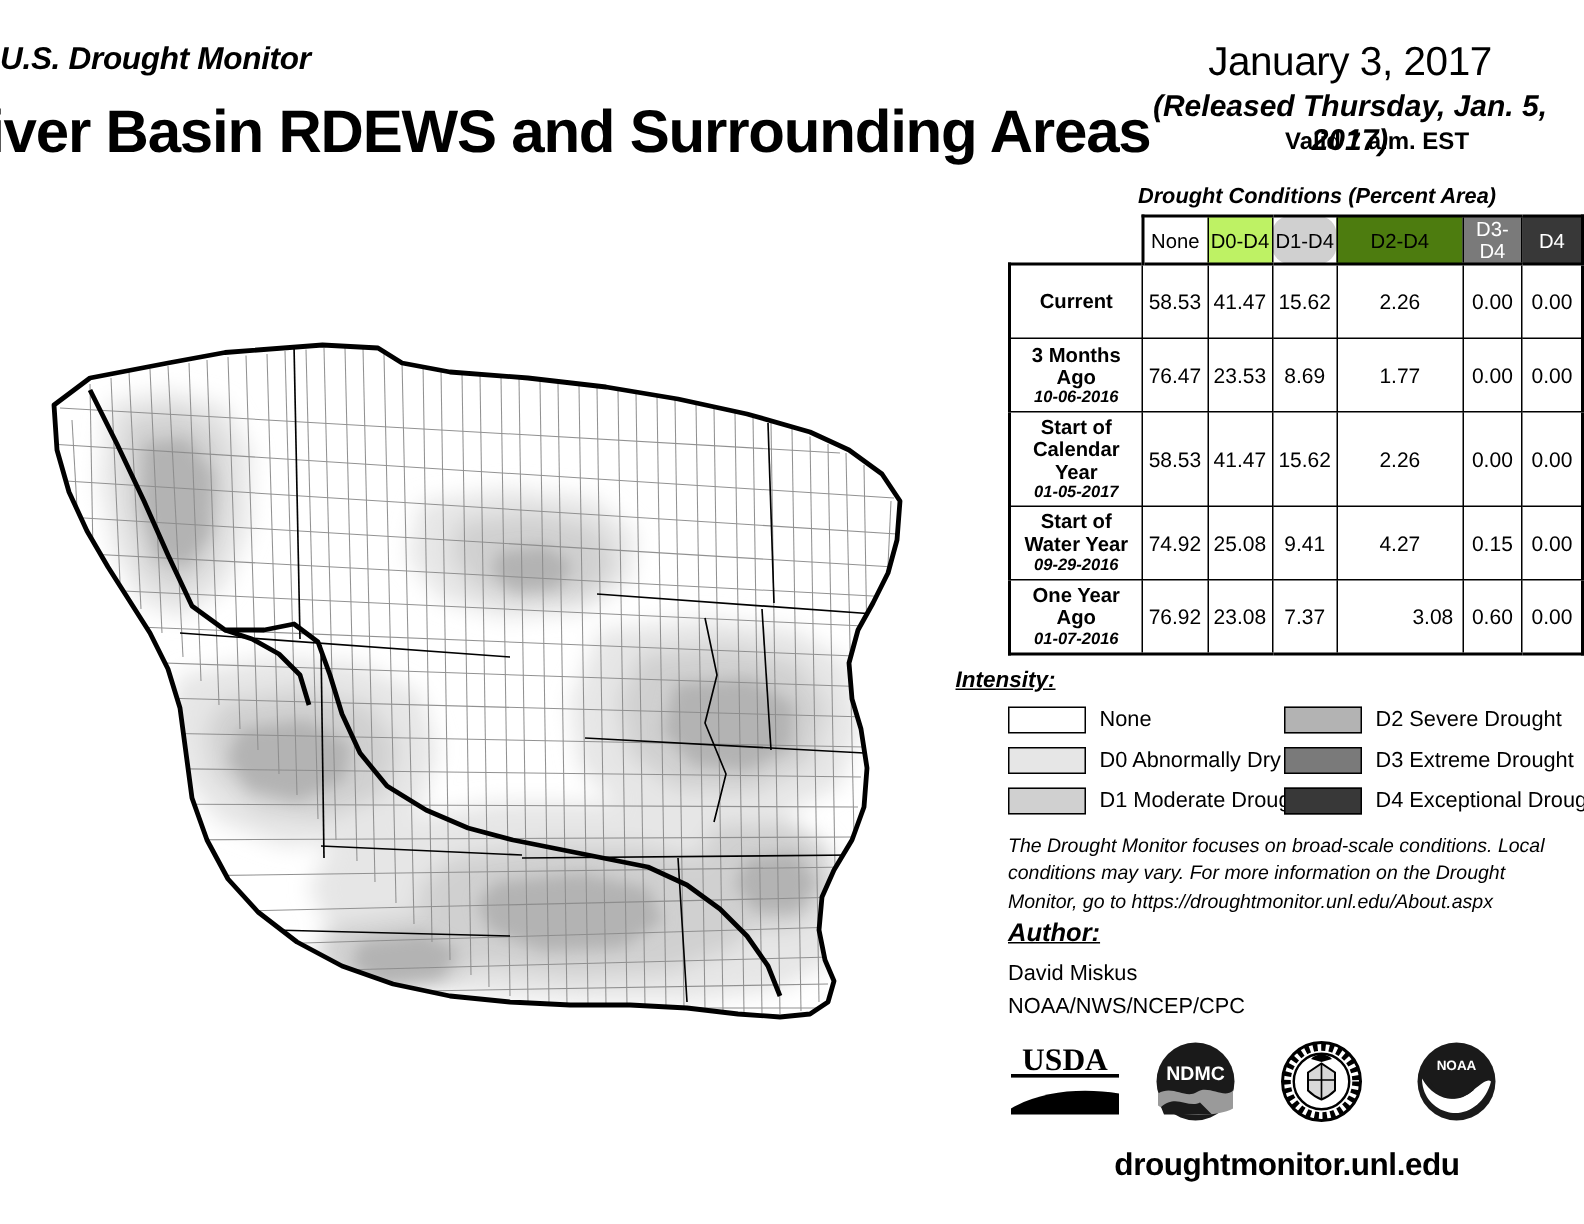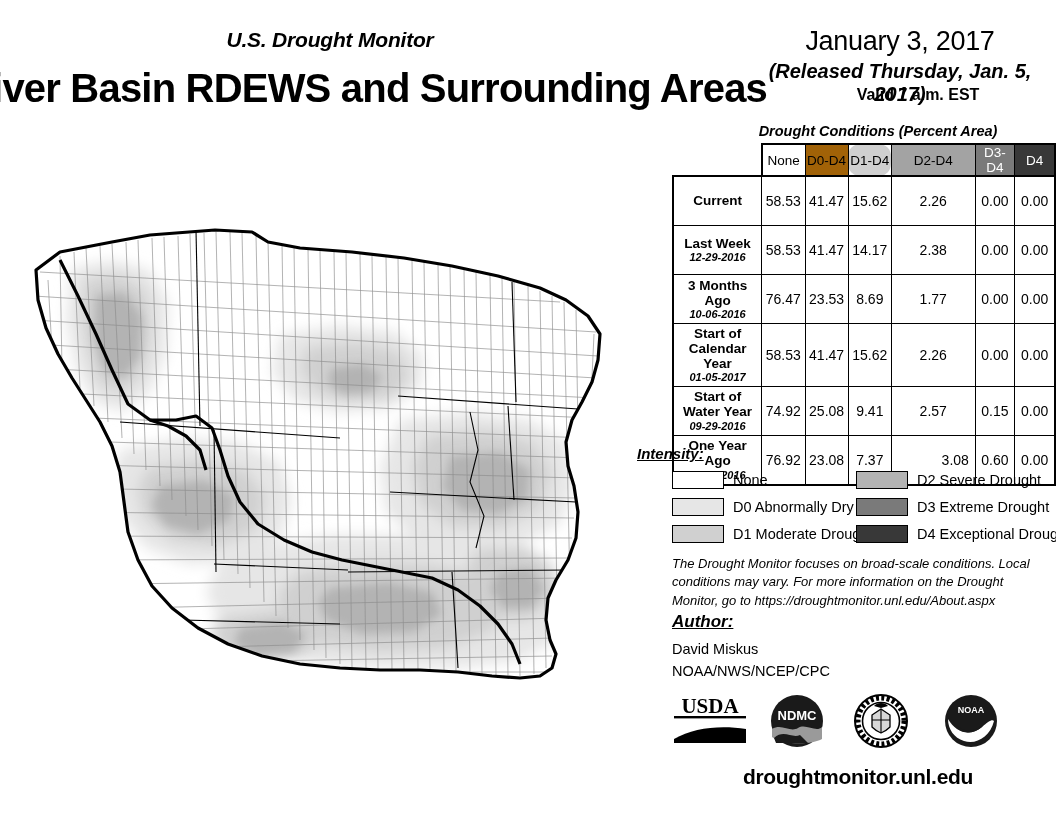--- a/index.html
+++ b/index.html
@@ -13,21 +13,21 @@
     position: relative;
     overflow: hidden;
     font-family: "Liberation Sans", sans-serif;
     color: #000000;
   }
 
   
   #title-block { position: absolute; left: 0; top: 0; width: 720px; height: 120px; }
   #dm-supertitle {
     position: absolute; left: 0; top: 28px; width: 660px;
-    text-align: center;
+    text-align: left;
     font-size: 21px; font-weight: bold; font-style: italic;
     letter-spacing: -0.2px;
   }
   #basin-title {
     position: absolute; left: -36px; top: 66px; width: 1100px;
     font-size: 40px; font-weight: bold;
     letter-spacing: -0.8px; white-space: nowrap;
   }
 
   #date-block { position: absolute; left: 744px; top: 26px; width: 312px; text-align: center; }
@@ -296,50 +296,38 @@
     </g>
   </svg>
 </div>
 
 <div id="table-caption">Drought Conditions (Percent Area)</div>
 <table id="cond-table">
   <thead>
     <tr>
       <th class="corner"></th>
       <th style="background: rgb(255, 255, 255); color: rgb(0, 0, 0); border-top-width: 2px; border-left-width: 2px;">None</th>
-      <th style="background: #a16207; color: rgb(0, 0, 0); border-top-width: 2px;">D0-D4</th>
+      <th style="background: #bef264; color: rgb(0, 0, 0); border-top-width: 2px;">D0-D4</th>
       <th style="background: rgb(208, 208, 208); color: rgb(0, 0, 0); border-top-width: 2px; border-radius: 12px;">D1-D4</th>
-      <th style="background: #a3a3a3; color: rgb(0, 0, 0); border-top-width: 2px; text-align: center;">D2-D4</th>
+      <th style="background: #4d7c0f; color: rgb(0, 0, 0); border-top-width: 2px; text-align: center;">D2-D4</th>
       <th style="background: rgb(122, 122, 122); color: rgb(255, 255, 255); border-top-width: 2px;">D3-D4</th>
       <th style="background: rgb(56, 56, 56); color: rgb(255, 255, 255); border-top-width: 2px; border-right-width: 2px;">D4</th>
     </tr>
   </thead>
   <tbody>
     <tr>
       <td class="rowlabel" style="border-left-width: 2px; border-top-width: 2px;">
         <span>Current</span>
       </td>
       <td style="border-top-width: 2px;">58.53</td>
       <td style="border-top-width: 2px;">41.47</td>
       <td style="border-top-width: 2px;">15.62</td>
       <td style="border-top-width: 2px;">2.26</td>
       <td style="border-top-width: 2px;">0.00</td>
       <td style="border-right-width: 2px; border-top-width: 2px;">0.00</td>
-    </tr>
-    <tr>
-      <td class="rowlabel" style="border-left-width: 2px;">
-        <span>Last Week</span>
-        <span class="sub">12-29-2016</span>
-      </td>
-      <td>58.53</td>
-      <td>41.47</td>
-      <td>14.17</td>
-      <td>2.38</td>
-      <td>0.00</td>
-      <td style="border-right-width: 2px;">0.00</td>
     </tr>
     <tr>
       <td class="rowlabel" style="border-left-width: 2px;">
         <span>3 Months Ago</span>
         <span class="sub">10-06-2016</span>
       </td>
       <td>76.47</td>
       <td>23.53</td>
       <td>8.69</td>
       <td>1.77</td>
@@ -361,21 +349,21 @@
     </tr>
     <tr>
       <td class="rowlabel" style="border-left-width: 2px;">
         <span>Start of</span><br>
         <span>Water Year</span>
         <span class="sub">09-29-2016</span>
       </td>
       <td>74.92</td>
       <td>25.08</td>
       <td>9.41</td>
-      <td>2.57</td>
+      <td>4.27</td>
       <td>0.15</td>
       <td style="border-right-width: 2px;">0.00</td>
     </tr>
     <tr>
       <td class="rowlabel" style="border-left-width: 2px; border-bottom-width: 2px;">
         <span>One Year Ago</span>
         <span class="sub">01-07-2016</span>
       </td>
       <td style="border-bottom-width: 2px;">76.92</td>
       <td style="border-bottom-width: 2px;">23.08</td>

